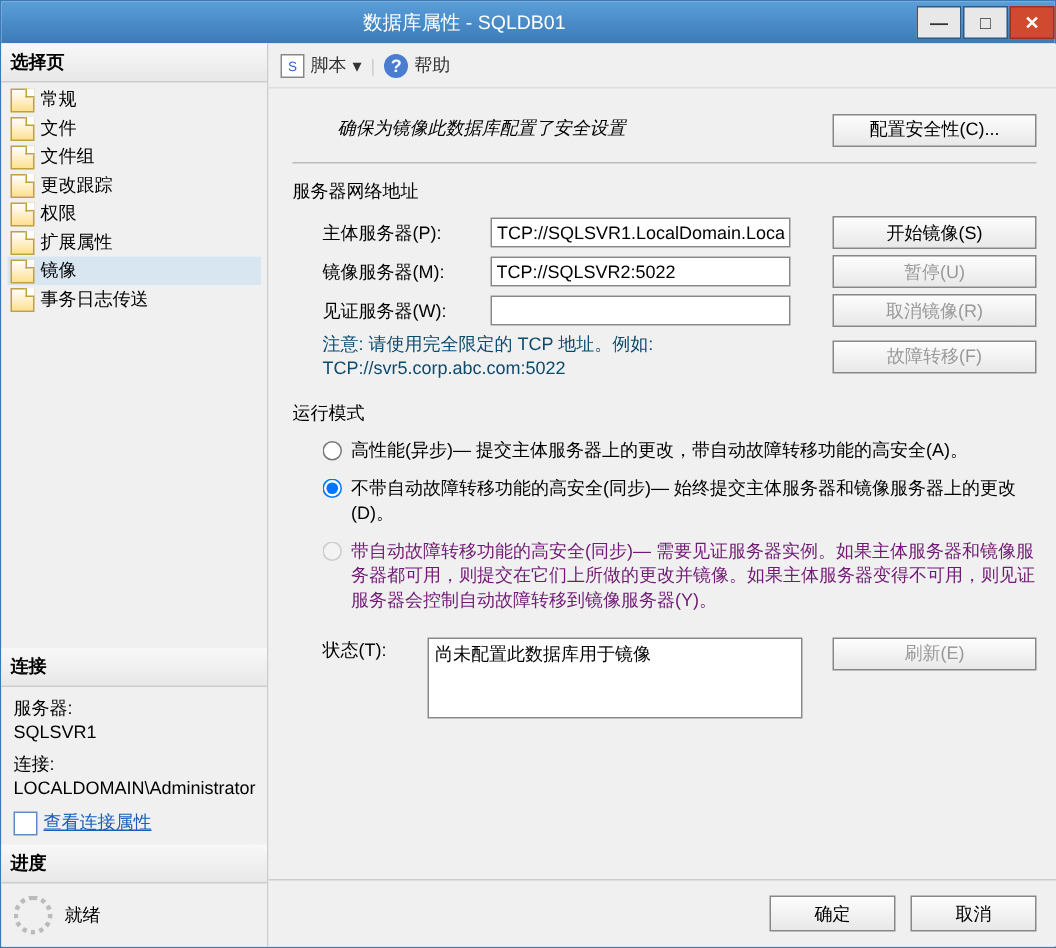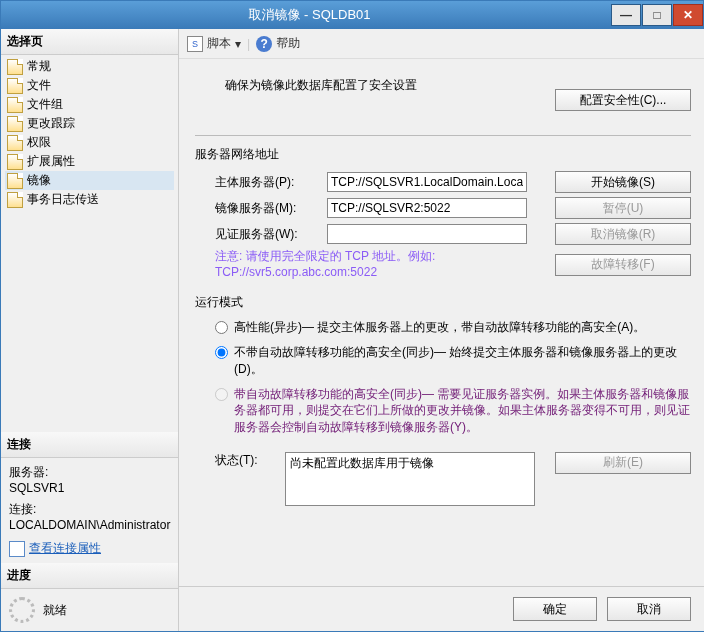--- a/index.html
+++ b/index.html
@@ -24,44 +24,44 @@
 .progbox { display:flex;align-items:center;gap:8px;padding:8px; }
 .spinner { width:26px;height:26px;border:3px dotted #bbb;border-radius:50%; }
 .main { flex:1; background:#f0f0f0; display:flex;flex-direction:column; }
 .toolbar { display:flex;align-items:center;gap:6px;padding:6px 8px;border-bottom:1px solid #ddd; }
 .tbtn { display:flex;align-items:center;gap:4px;cursor:pointer;color:#333; }
 .tico { width:16px;height:16px;display:inline-block; }
 .scriptico { background:#fff;border:1px solid #888;font-size:9px;line-height:14px;text-align:center;color:#36c; }
 .helpico { border-radius:50%;background:#4a7cd0;color:#fff;text-align:center;line-height:16px;font-weight:bold; }
 .content { flex:1; padding:12px 16px 10px 16px; overflow:auto; }
 .row { display:flex;align-items:center;margin-bottom:6px; }
-.secmsg { margin:6px 0 35px 30px; }
+.secmsg { margin:6px 0 8px 30px;font-style:italic; }
 .rbtn { width:136px; height:22px; border:1px solid #888; background:linear-gradient(#fdfdfd,#e8e8e8); cursor:pointer; }
 .rbtn:disabled { color:#999; cursor:default; }
 .grouplabel { margin:6px 0 8px 0; }
 .divider { border-top:1px solid #bbb; margin:0 0 10px 0; margin-left:0; }
 .fieldrow { display:flex;align-items:center;margin:4px 0 4px 20px;gap:2px; }
 .fieldlabel { width:110px; }
 .txtinput { width:200px;height:20px;border:1px solid #888;padding:1px 3px;background:#fff; }
-.note { color:#8b5cf6; margin:10px 0 4px 20px; line-height:1.3; }
+.note { color:#0c4a6e; margin:10px 0 4px 20px; line-height:1.3; }
 .radio-row { display:flex;align-items:flex-start;margin:8px 0 4px 20px;gap:6px; }
 .radio-row input[type=radio]{margin-top:2px;}
 .radio-row label { flex:1; line-height:1.4; }
 .radio-row.disabled label { color:#701a75; }
 .statusbox { display:flex;margin:6px 0 0 20px;gap:10px;align-items:flex-start; }
 .statusarea { width:250px;height:54px;border:1px solid #888;background:#fff;padding:2px 4px; }
 .footer { display:flex;justify-content:flex-end;gap:10px;padding:10px 16px;border-top:1px solid #ccc; }
 .footer button { width:84px;height:24px;border:1px solid #888;background:linear-gradient(#fdfdfd,#e8e8e8);cursor:pointer; }
 </style>
 </head>
 <body>
 
 <div class="window">
   <div class="titlebar">
-    <span class="title">取消镜像 - SQLDB01</span>
+    <span class="title">数据库属性 - SQLDB01</span>
     <div class="wbtns">
       <div class="wbtn">—</div>
       <div class="wbtn">□</div>
       <div class="wbtn close">✕</div>
     </div>
   </div>
   <div class="body">
     <div class="sidebar">
       <div class="sideheader">选择页</div>
       <div class="sidelist">

